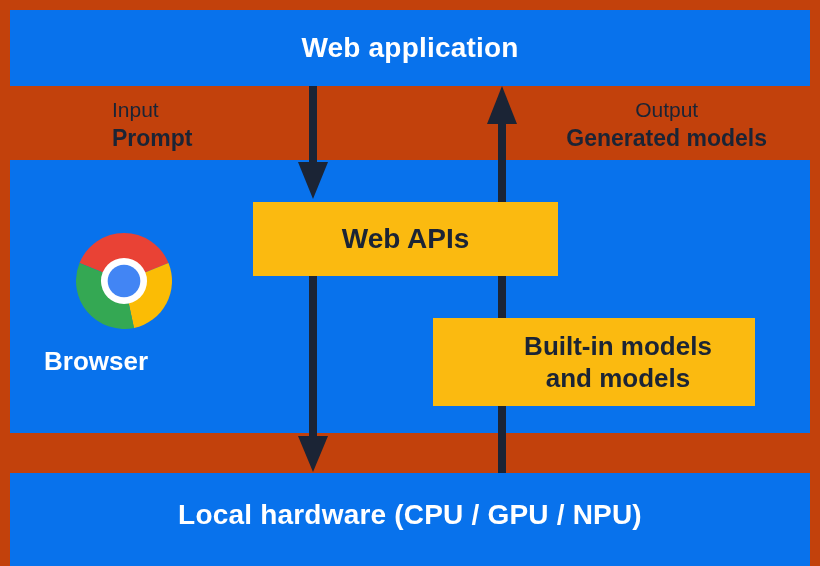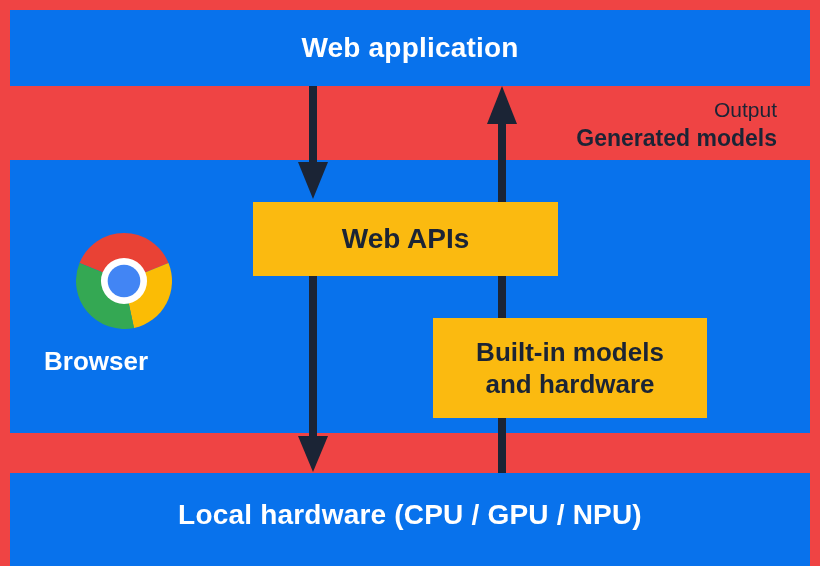--- a/index.html
+++ b/index.html
@@ -1,19 +1,19 @@
 <!DOCTYPE html>
 <html style="--band-blue: #0872EC; --box-yellow: #FBBA10; --ink-navy: #1B2435; --text-white: #FFFFFF; --chrome-red: #E94235; --chrome-yellow: #FBBC05; --chrome-green: #34A853; --chrome-blue: #4285F4; --chrome-ring: #FFFFFF;"><head>
 <meta charset="utf-8">
 <style>
   html,body{margin:0;padding:0;background:#ffffff;}
   .canvas{
     position:relative;
     width:820px;height:566px;
-    background:#ef4444;
+    background:#c2410c;
     overflow:hidden;
     font-family:"Liberation Sans","DejaVu Sans",sans-serif;
   }
   .band{
     position:absolute;
     left:10px;width:800px;
     background:var(--band-blue);
     z-index:1;
   }
   .band.top{top:10px;height:76px;}
@@ -30,21 +30,21 @@
   .band.top .band-label{top:22px;}
   .band.bottom .band-label{top:26px;}
 
   .io-block{
     position:absolute;top:98px;
     color:var(--ink-navy);
     z-index:2;
     line-height:1.15;
   }
   .io-block.input{left:112px;text-align:left;}
-  .io-block.output{right:43px;text-align:right;}
+  .io-block.output{right:53px;text-align:center;}
   .io-caption{font-size:21px;font-weight:normal;display:block;}
   .io-label{font-size:23px;font-weight:bold;display:block;margin-top:3px;}
 
   svg.arrows{
     position:absolute;left:0;top:0;
     z-index:2;
     pointer-events:none;
   }
   .arrow{fill:var(--ink-navy);}
 
@@ -54,21 +54,21 @@
     z-index:3;
     display:flex;
     flex-direction:column;
     align-items:center;
     justify-content:center;
     color:var(--ink-navy);
     font-weight:bold;
     text-align:center;
   }
   .box-web-apis{left:253px;top:202px;width:305px;height:74px;font-size:28px;}
-  .box-builtin{left:433px;top:318px;width:274px;height:100px;font-size:26px;line-height:1.25;}
+  .box-builtin{left:433px;top:318px;width:274px;height:88px;font-size:26px;line-height:1.25;padding-left:48px;}
 
   .browser-logo{
     position:absolute;left:76px;top:233px;
     width:96px;height:96px;
     z-index:2;
   }
   .browser-label{
     position:absolute;left:44px;top:346px;width:160px;
     text-align:left;
     color:var(--text-white);
@@ -78,20 +78,24 @@
 </style>
 </head>
 <body>
 
 <div class="canvas">
 
   <div class="band top">
     <div class="band-label">Web application</div>
   </div>
 
+  <div class="io-block input">
+    <span class="io-caption">Input</span>
+    <span class="io-label">Prompt</span>
+  </div>
   <div class="io-block output">
     <span class="io-caption">Output</span>
     <span class="io-label">Generated models</span>
   </div>
 
   <div class="band mid"></div>
 
   <svg class="arrows" width="820" height="566" viewBox="0 0 820 566" aria-hidden="true">
 
     <g>
@@ -114,20 +118,20 @@
     <circle cx="50" cy="50" r="24" style="fill:var(--chrome-ring)"></circle>
     <circle cx="50" cy="50" r="17" style="fill:var(--chrome-blue)"></circle>
   </svg>
   <div class="browser-label">Browser</div>
 
   <div class="api-box box-web-apis">
     <span>Web APIs</span>
   </div>
   <div class="api-box box-builtin">
     <span>Built-in models</span>
-    <span>and hardware</span>
+    <span>and models</span>
   </div>
 
   <div class="band bottom">
     <div class="band-label">Local hardware (CPU / GPU / NPU)</div>
   </div>
 
 </div>
 
 </body></html>

